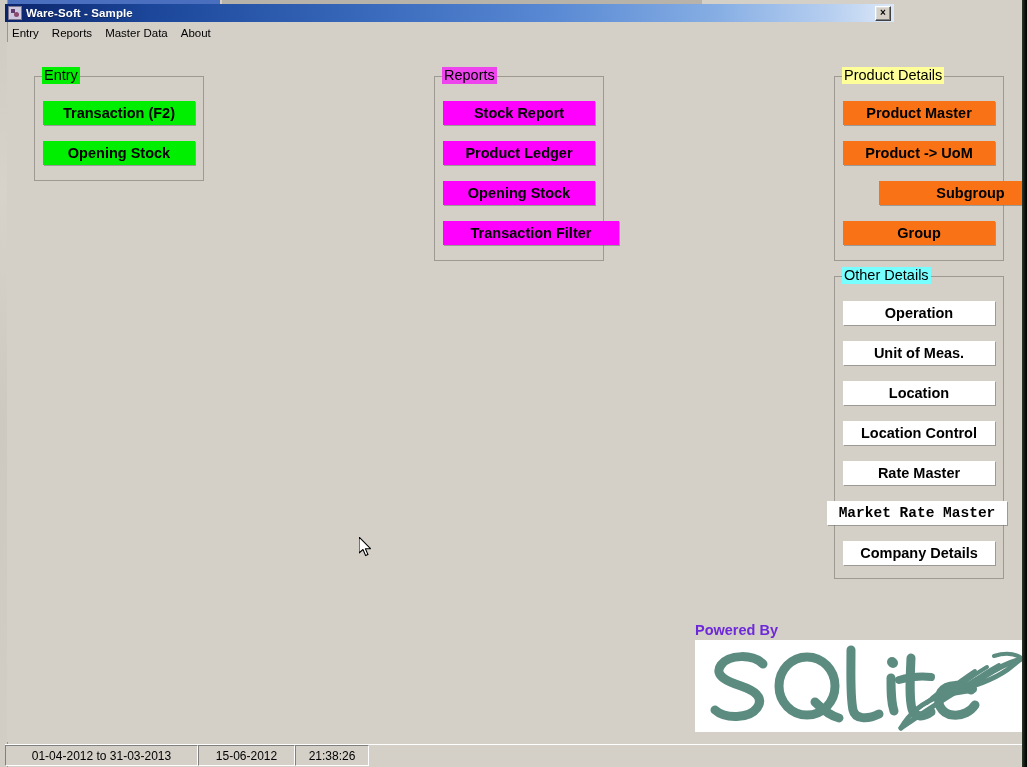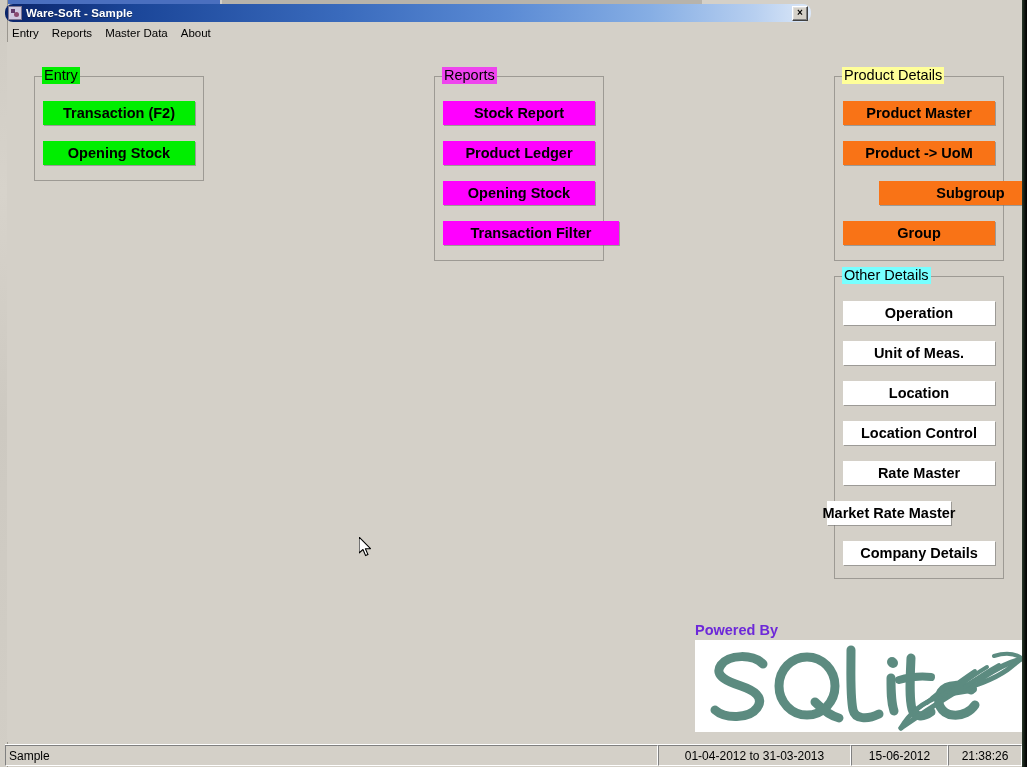--- a/index.html
+++ b/index.html
@@ -56,27 +56,26 @@
     width: 5px;
     height: 767px;
     background: linear-gradient(90deg,#2b3a2b 0%,#0d120d 60%,#000 100%);
     z-index: 60;
   }
 
   
   #titlebar {
     position: absolute;
     left: 5px; top: 4px;
-    width: 806px;
+    width: 889px;
     height: 18px;
     background: linear-gradient(90deg,#0a246a 0%,#1b4699 16%,#3a6bbd 42%,#5a8ad4 62%,#86aee4 80%,#b7cff0 93%,#dce8f8 100%);
     display: flex;
     align-items: center;
     z-index: 20;
-    border-radius: 8px;
   }
   #titlebar .tb-icon {
     width: 14px; height: 14px;
     margin-left: 3px; margin-right: 4px;
     background: #cfc9e0;
     border: 1px solid #7a7490;
     position: relative;
     flex: 0 0 auto;
     box-sizing: border-box;
   }
@@ -296,21 +295,21 @@
     <div class="btn btn-yellow" style="left:836px; top:179px; width:152px; height:24px;">Group</div>
 
     <div class="groupbox" style="left:827px; top:234px; width:170px; height:303px;">
       <div class="gb-label lbl-cyan">Other Details</div>
     </div>
     <div class="btn btn-cyan" style="left:836px; top:259px; width:152px; height:24px;">Operation</div>
     <div class="btn btn-cyan" style="left:836px; top:299px; width:152px; height:24px;">Unit of Meas.</div>
     <div class="btn btn-cyan" style="left:836px; top:339px; width:152px; height:24px;">Location</div>
     <div class="btn btn-cyan" style="left:836px; top:379px; width:152px; height:24px;">Location Control</div>
     <div class="btn btn-cyan" style="left:836px; top:419px; width:152px; height:24px;">Rate Master</div>
-    <div class="btn btn-cyan" style="left:820px; top:459px; width:124px; height:24px;">Market Rate Master</div>
+    <div class="btn btn-cyan" style="left:820px; top:459px; width:180px; height:24px;font-family:Liberation Mono, monospace;">Market Rate Master</div>
     <div class="btn btn-cyan" style="left:836px; top:499px; width:152px; height:24px;">Company Details</div>
 
 
     <div id="powered-by" style="left:688px; top:580px;">Powered By</div>
 
     <div id="sqlite-logo" style="left:688px; top:598px; width:330px; height:92px;">
       <svg width="330" height="92" viewBox="0 0 330 92" xmlns="http://www.w3.org/2000/svg" aria-hidden="true">
         <rect x="0" y="0" width="330" height="92" fill="#ffffff"></rect>
         <g fill="none" stroke="#5c8b80" stroke-linecap="round" stroke-linejoin="round">
 
@@ -349,20 +348,19 @@
 
     <div id="cursor">
       <svg width="14" height="22" viewBox="0 0 14 22" xmlns="http://www.w3.org/2000/svg">
         <polygon points="0,0 0,16 4,12.5 6.6,18.6 9,17.6 6.4,11.7 11.5,11.6" fill="#ffffff" stroke="#000000" stroke-width="1.1" stroke-linejoin="round"></polygon>
       </svg>
     </div>
 
   </div>
 
   <div id="statusbar">
-    <div class="sb-panel sb-main">Sample</div>
     <div class="sb-panel sb-period">01-04-2012 to 31-03-2013</div>
     <div class="sb-panel sb-date">15-06-2012</div>
     <div class="sb-panel sb-time">21:38:26</div>
   </div>
 
   <div class="right-dark-edge"></div>
 </div>
 
 </body></html>

